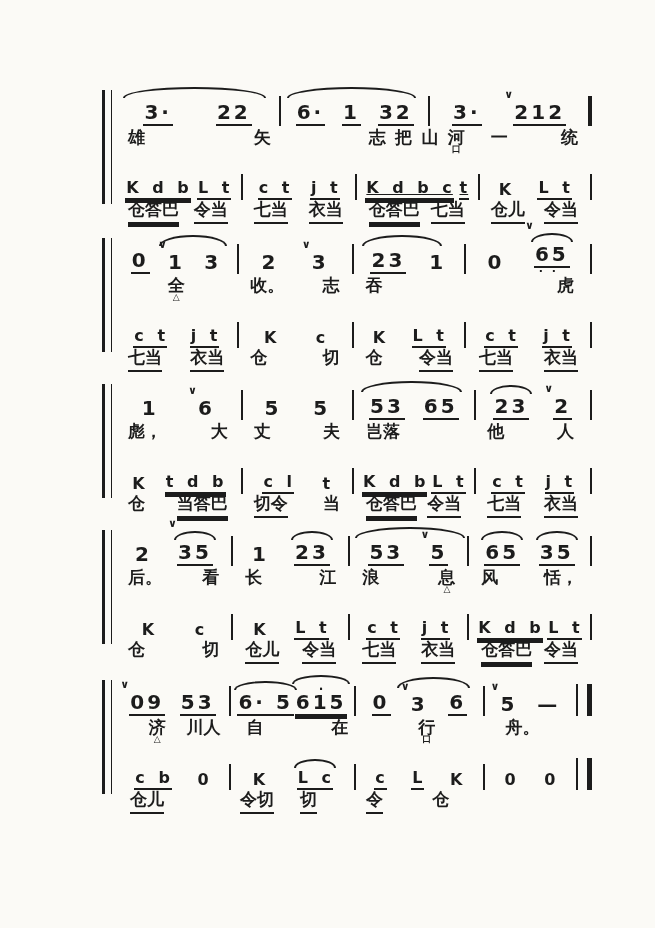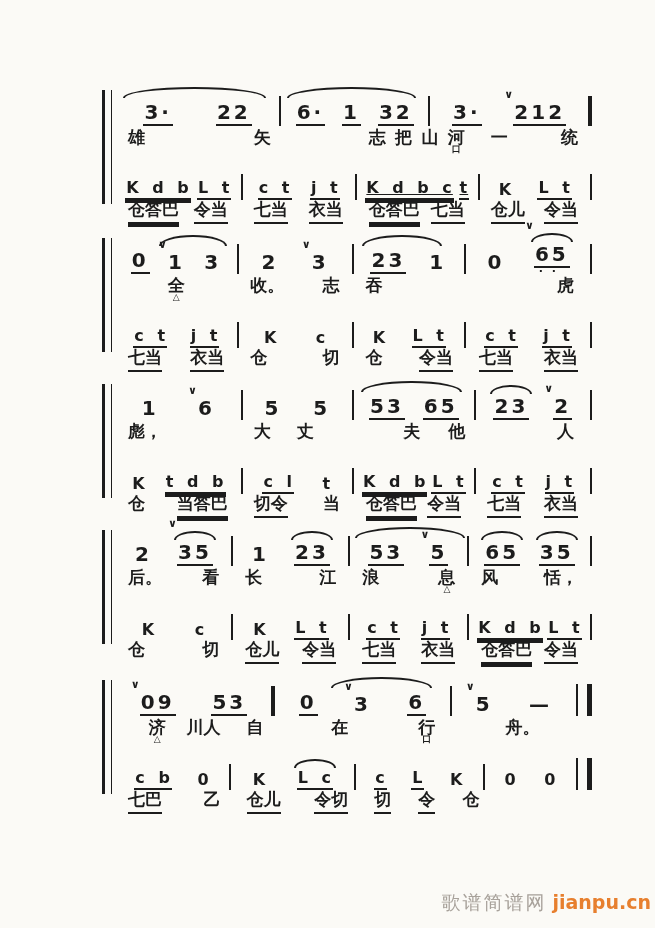--- a/index.html
+++ b/index.html
@@ -361,20 +361,23 @@
           <div class="l-measure" style="flex-grow: 1.1;">
             <span class="lyr">彪，</span>
             <span class="lyr">大</span>
           </div>
           <div class="spacer"></div>
           <div class="l-measure" style="flex-grow: 0.95;">
             <span class="lyr">丈</span>
             <span class="lyr">夫</span>
           </div>
           <div class="spacer"></div>
+          <div class="l-measure" style="flex-grow: 1.05;">
+            <span class="lyr">岂落</span>
+          </div>
           <div class="spacer"></div>
           <div class="l-measure" style="flex-grow: 1;">
             <span class="lyr">他</span>
             <span class="lyr a-r">人</span>
           </div>
           <div class="spacer"></div>
         </div>
         <div class="p-row">
           <div class="measure" style="flex-grow: 1.1;">
             <span class="grp">
@@ -572,20 +575,31 @@
           <div class="measure" style="flex-grow: 1.02;">
             <span class="grp">
               <span class="nt u1">09</span>
               <span class="v">∨</span>
             </span>
             <span class="grp">
               <span class="nt u1">53</span>
             </span>
           </div>
           <div class="bar"></div>
+          <div class="measure" style="flex-grow: 1.12;">
+            <span class="grp">
+              <span class="garc"></span>
+              <span class="nt u1">6· 5</span>
+            </span>
+            <span class="grp">
+              <span class="garc"></span>
+              <span class="sup">·</span>
+              <span class="nt u2">615</span>
+            </span>
+          </div>
           <div class="bar"></div>
           <div class="measure" style="flex-grow: 1.16;">
             <span class="marc" style="left: 32%; right: 10%;"></span>
             <span class="grp">
               <span class="nt u1">0</span>
             </span>
             <span class="grp">
               <span class="nt">3</span>
               <span class="v">∨</span>
             </span>
@@ -661,38 +675,30 @@
             <span class="grp">
               <span class="pt">0</span>
             </span>
             <span class="grp">
               <span class="pt">0</span>
             </span>
           </div>
           <div class="bar final"></div>
         </div>
         <div class="s-row">
-          <div class="s-measure" style="flex-grow: 1.02;">
-            <span class="syl u1">七巴</span>
-            <span class="syl">乙</span>
-          </div>
           <div class="spacer"></div>
           <div class="s-measure" style="flex-grow: 1.12;">
             <span class="syl u1">仓儿</span>
             <span class="syl u1">令切</span>
           </div>
           <div class="spacer"></div>
           <div class="s-measure" style="flex-grow: 1.16;">
             <span class="syl u1">切</span>
             <span class="syl u1">令</span>
             <span class="syl">仓</span>
           </div>
           <div class="spacer"></div>
           <div class="s-measure" style="flex-grow: 0.8;"></div>
           <div class="spacer"></div>
         </div>
       </div>
     </div>
-  <div class="watermark">
-    <span class="wm-site">歌谱简谱网</span>
-    <span class="wm-domain">jianpu.cn</span>
-  </div>
 </div>
 
 </body></html>

